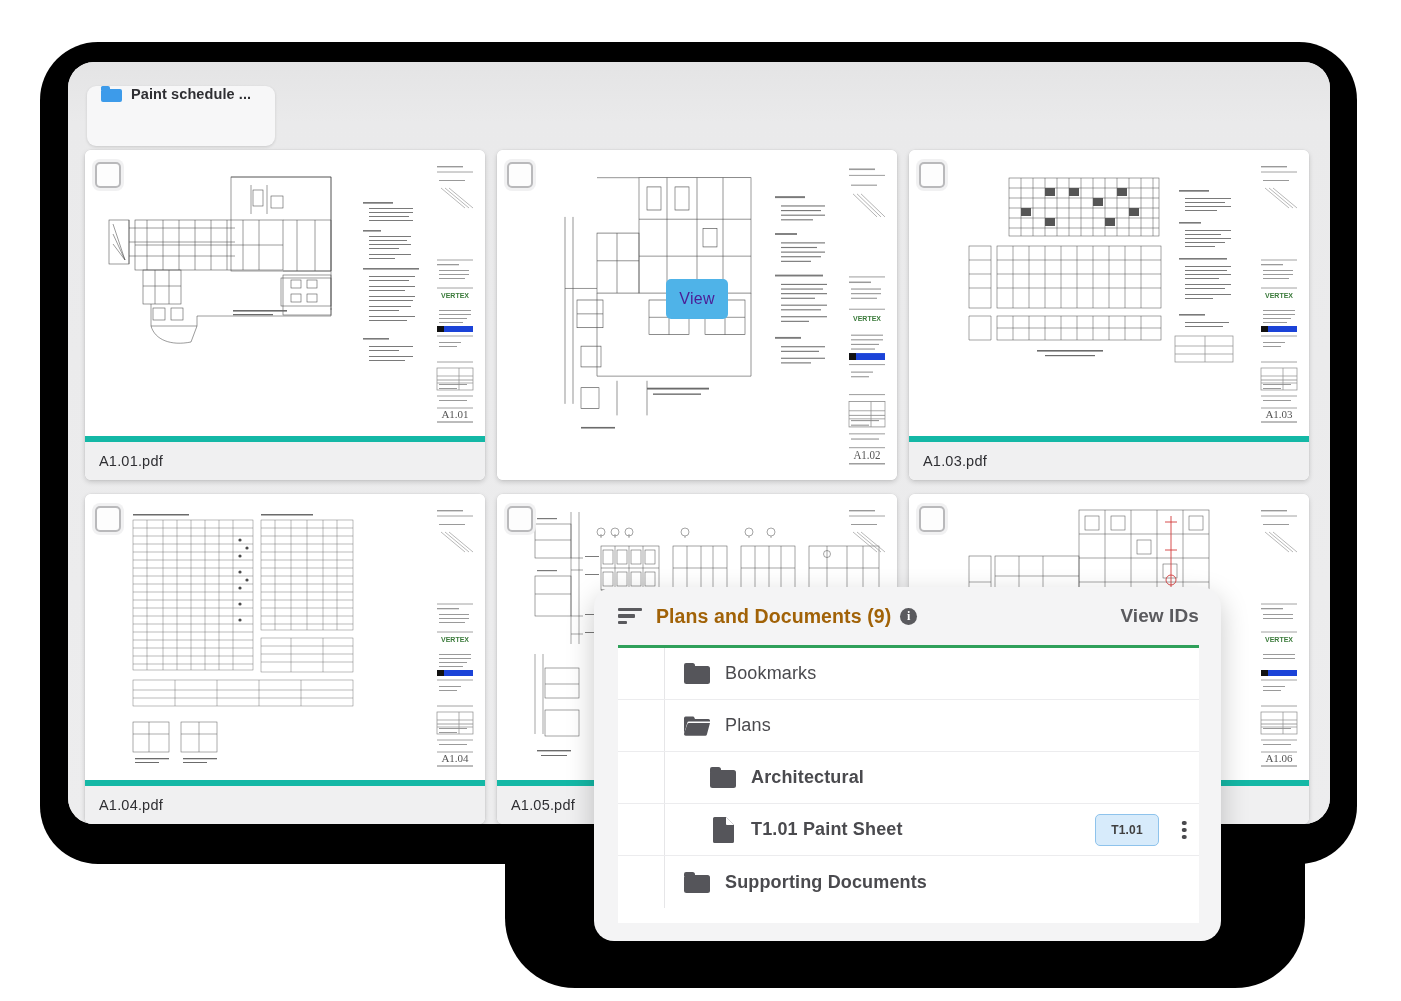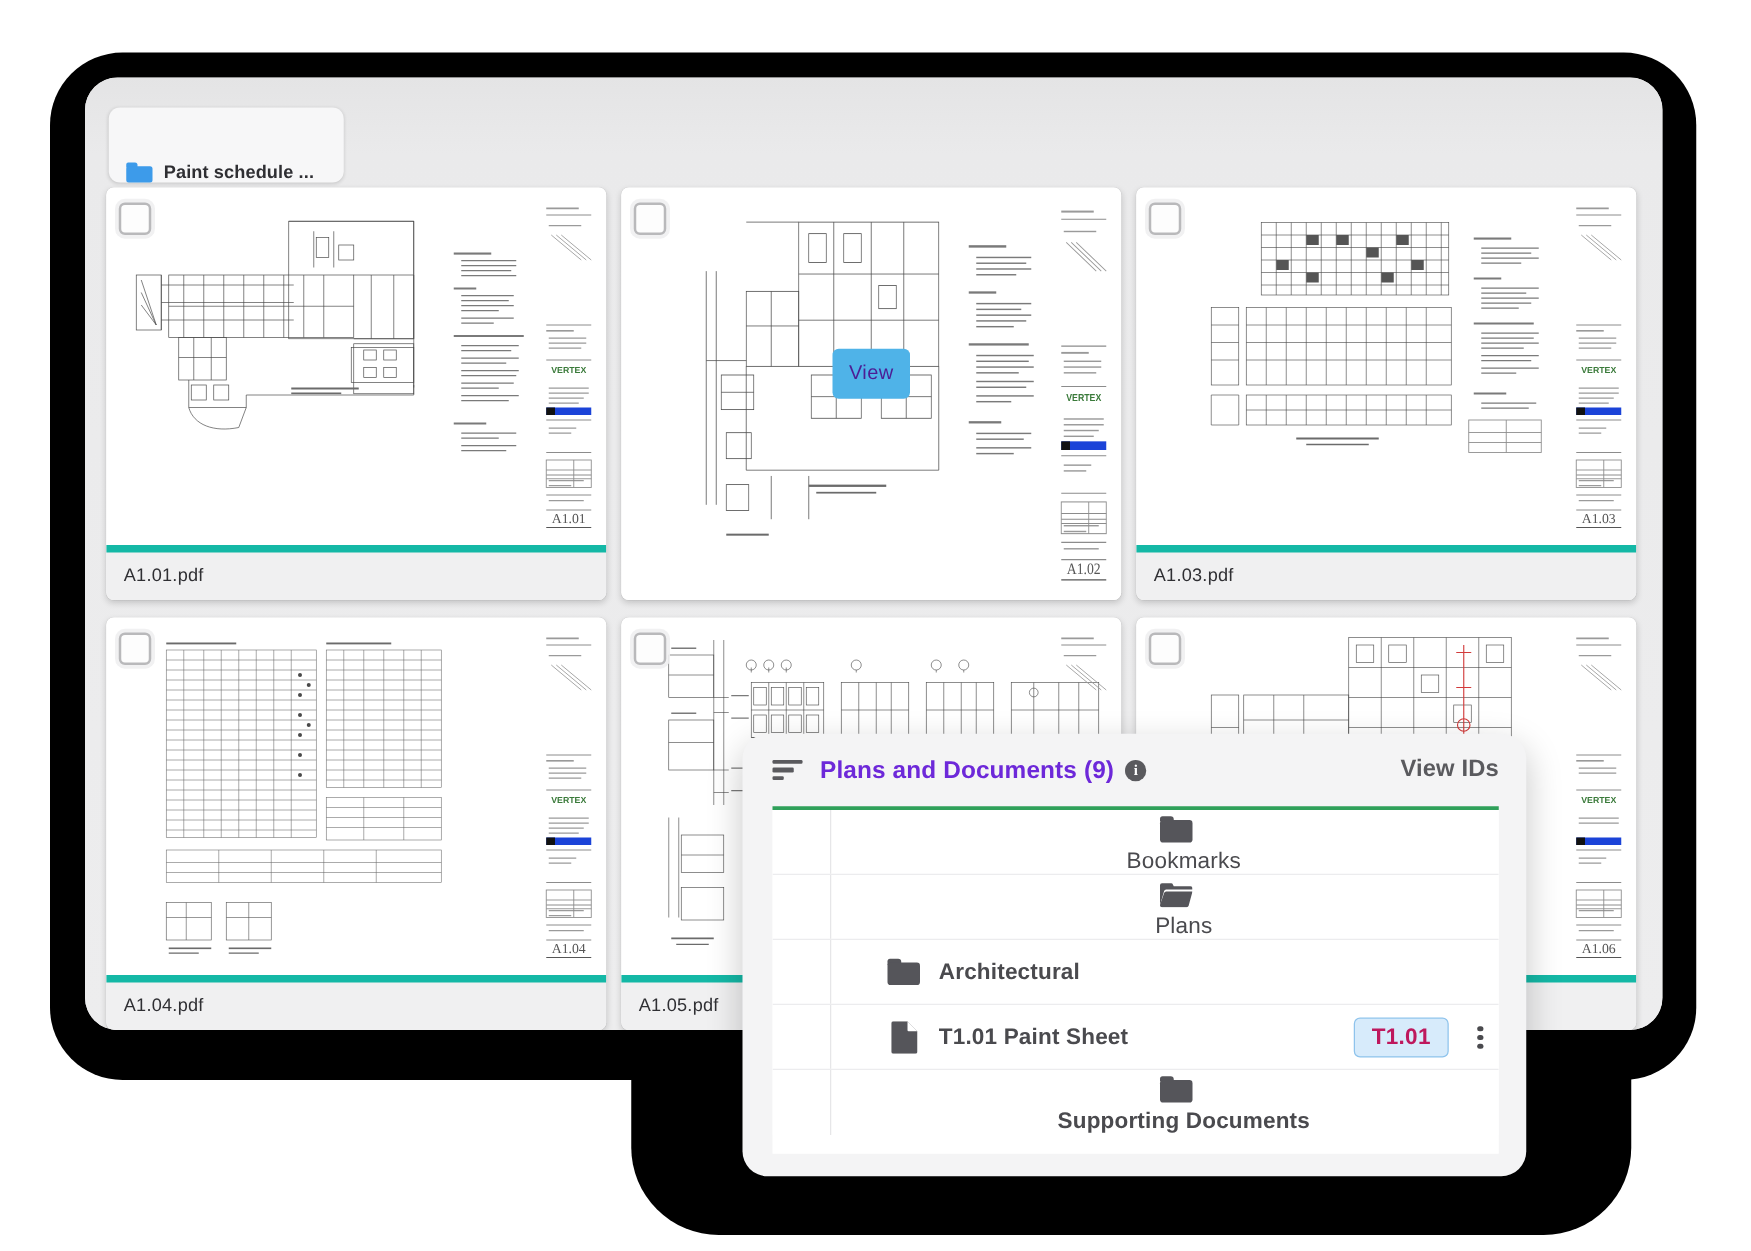--- a/index.html
+++ b/index.html
@@ -34,21 +34,21 @@
     background: linear-gradient(180deg,#e4e4e5 0%, #eaeaeb 8%, #ededee 100%);
   }
 
   
   #breadcrumb {
     position: absolute; left: 19px; top: 24px;
     width: 188px; height: 60px;
     background: #f7f7f8;
     border-radius: 9px;
     box-shadow: 0 1px 3px rgba(0,0,0,.14);
-    display: flex; align-items: flex-end;
+    display: flex; align-items: flex-start;
     padding: 0 14px; gap: 9px;
   }
   .folder-blue { width: 21px; height: 16px; position: relative; flex: 0 0 auto; }
   .folder-blue .tab {
     position: absolute; left: 0; top: 0; width: 9px; height: 4px;
     background: #3d9bea; border-radius: 1.5px 2px 0 0;
   }
   .folder-blue .body {
     position: absolute; left: 0; top: 2.5px; width: 21px; height: 13.5px;
     background: #3d9bea; border-radius: 2px;
@@ -133,21 +133,21 @@
     padding: 0 22px 0 24px;
   }
   #sort-icon { width: 24px; height: 18px; position: relative; flex: 0 0 auto; margin-right: 14px; }
   #sort-icon i {
     position: absolute; left: 0; height: 3.2px; background: #5a5a5e; border-radius: 1px; display: block;
   }
   #sort-icon i:nth-child(1) { top: 1px;  width: 24px; }
   #sort-icon i:nth-child(2) { top: 7.4px; width: 17px; }
   #sort-icon i:nth-child(3) { top: 13.8px; width: 9px; }
   #panel-title {
-    font-size: 19.5px; font-weight: 700; color: #6d28d9; letter-spacing: .1px;
+    font-size: 19.5px; font-weight: 700; color: #a16207; letter-spacing: .1px;
     white-space: nowrap;
   }
   #info-icon {
     width: 17px; height: 17px; border-radius: 50%;
     background: #5a5a5e; color: #ffffff;
     font-size: 12px; font-weight: 700; font-family: "Liberation Serif", serif;
     display: flex; align-items: center; justify-content: center;
     margin-left: 9px; flex: 0 0 auto; line-height: 1;
   }
   #sheet-ids-label {
@@ -174,43 +174,43 @@
     width: 1px; background: #e6e6e8;
   }
   .row .icon-slot {
     flex: 0 0 auto; display: flex; align-items: center; justify-content: center;
     width: 30px; height: 30px;
   }
   .row .label {
     font-size: 18px; color: #4a4a4e; letter-spacing: .15px; margin-left: 13px;
     white-space: nowrap;
   }
-  .d0 { padding-left: 64px; flex-direction: column; }
+  .d0 { padding-left: 64px; }
   .d1 { padding-left: 90px; font-weight: bold; }
 
   .folder-grey { width: 26px; height: 21px; position: relative; }
   .folder-grey .tab {
     position: absolute; left: 0; top: 0; width: 11px; height: 4.5px;
     background: #55555a; border-radius: 2px 2.5px 0 0;
   }
   .folder-grey .body {
     position: absolute; left: 0; top: 3px; width: 26px; height: 18px;
     background: #55555a; border-radius: 2.5px;
   }
   .folder-open { width: 26px; height: 21px; position: relative; }
   .doc-icon { width: 21px; height: 26px; position: relative; }
 
   #sheet-id-badge {
     margin-left: auto;
-    width: 76px; height: 32px;
+    width: 64px; height: 32px;
     background: #d7ebfb;
     border: 1.5px solid #8ec3ec;
     border-radius: 5px;
     display: flex; align-items: center; justify-content: center;
-    font-size: 18px; color: #be185d; letter-spacing: .2px;
+    font-size: 12px; color: #404040; letter-spacing: .2px;
     flex: 0 0 auto;
   }
   #kebab {
     width: 26px; height: 26px; margin-left: 12px; margin-right: 2px;
     position: relative; flex: 0 0 auto;
   }
   #kebab b {
     position: absolute; left: 50%; transform: translateX(-50%);
     width: 4.5px; height: 4.5px; border-radius: 50%; background: #4a4a4e; display: block;
   }

